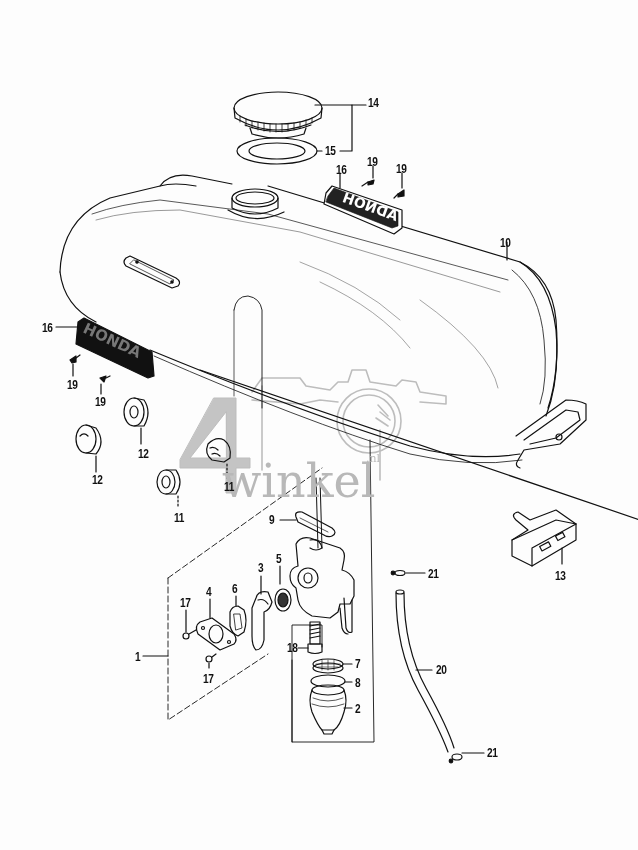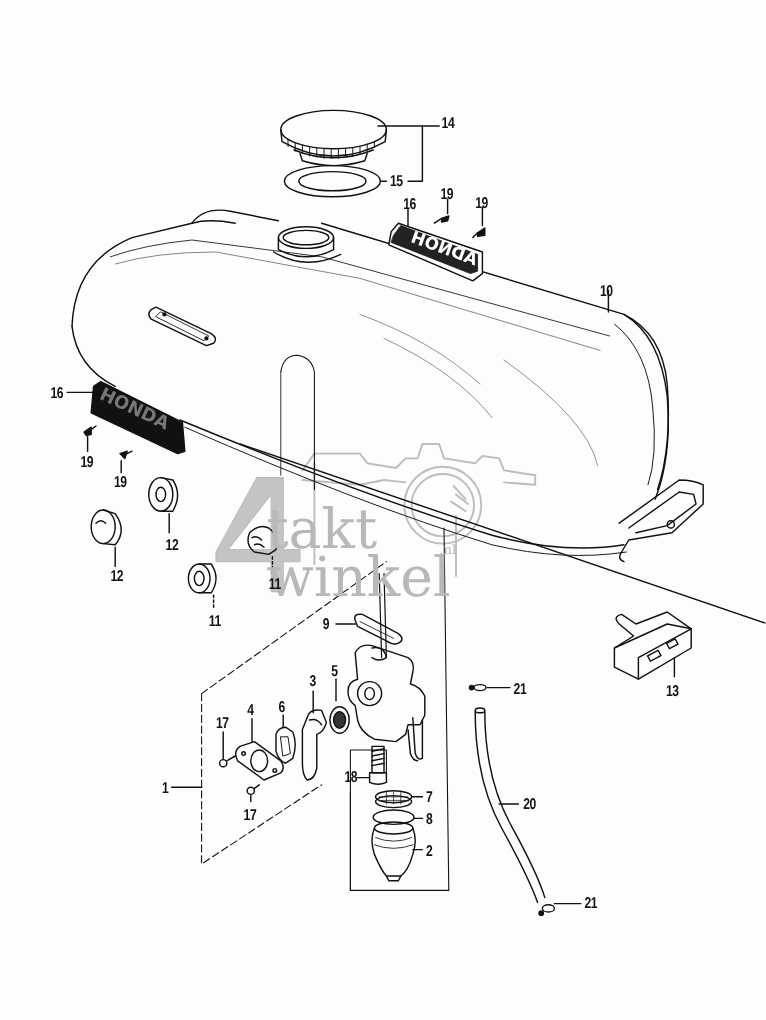--- a/index.html
+++ b/index.html
@@ -237,21 +237,20 @@
   <path d="M416 670 L432 670"></path>
   <g>
     <circle cx="393" cy="573" r="1.8" fill="#111"></circle>
     <ellipse cx="400" cy="573" rx="5" ry="2.5"></ellipse>
     <circle cx="451" cy="761" r="1.8" fill="#111"></circle>
     <ellipse cx="457" cy="757" rx="5" ry="3"></ellipse>
   </g>
   <path d="M406 573 L425 573 M462 753 L484 753"></path>
 </svg>
 
-<div class="wm" style="left:222px;top:418px;font-size:46px;line-height:46px;">takt</div>
 <div class="wm" style="left:222px;top:458px;font-size:46px;line-height:46px;">winkel</div>
 <div class="wm" style="left:366px;top:453px;font-size:11px;line-height:12px;">.nl</div>
 
 <div class="lbl" style="left:368px;top:96px;">14</div>
 <div class="lbl" style="left:325px;top:144px;">15</div>
 <div class="lbl" style="left:336px;top:163px;">16</div>
 <div class="lbl" style="left:367px;top:155px;">19</div>
 <div class="lbl" style="left:396px;top:162px;">19</div>
 <div class="lbl" style="left:500px;top:236px;">10</div>
 <div class="lbl" style="left:42px;top:321px;">16</div>

